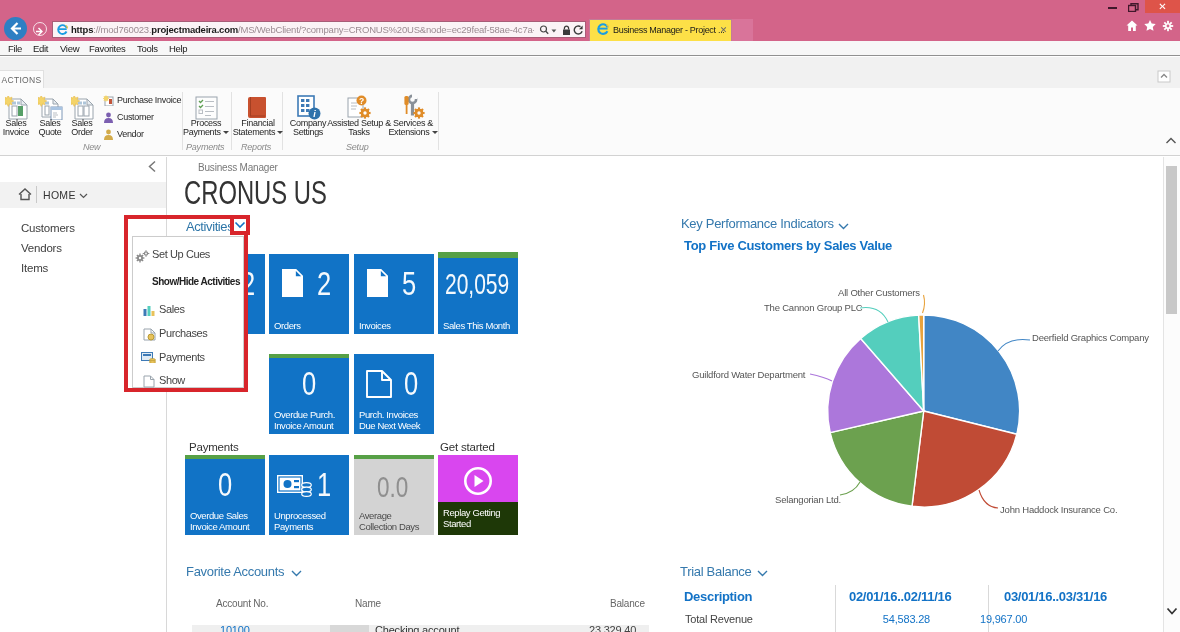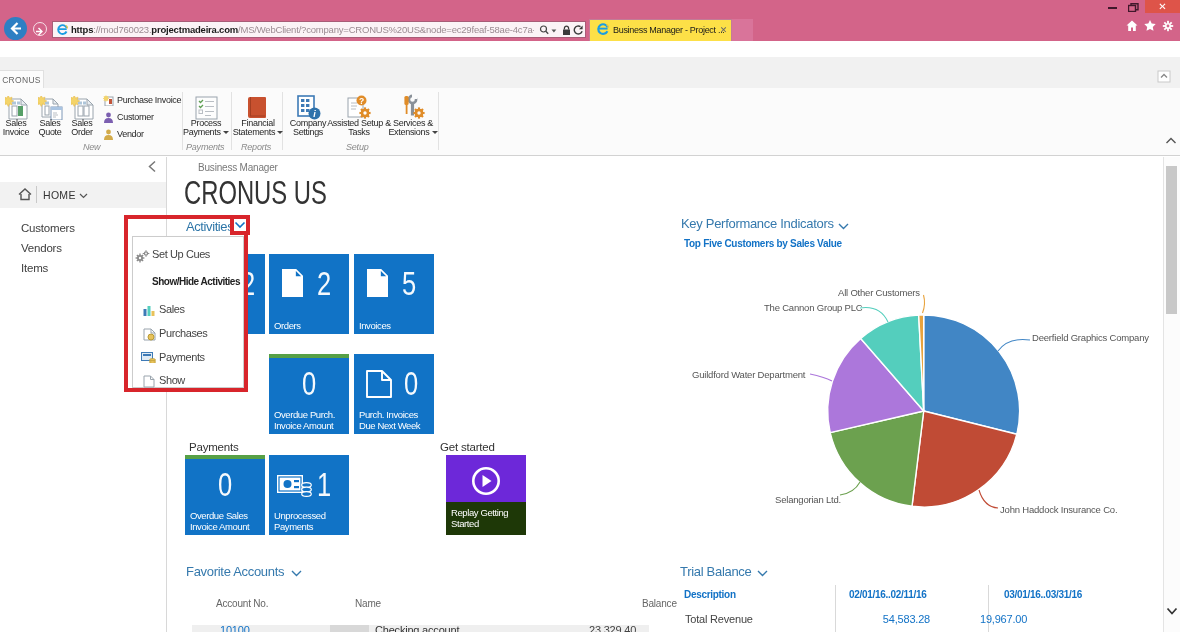--- a/index.html
+++ b/index.html
@@ -30,21 +30,21 @@
 .rbls { position:absolute; font-size:9px; letter-spacing:-.3px; color:#262626; white-space:nowrap; }
 .caret { display:inline-block; width:0; height:0; border-left:3px solid transparent; border-right:3px solid transparent; border-top:3.5px solid #444; vertical-align:1px; }
 
 #sidebar-band { left:0; top:182px; width:166px; height:26px; background:#f2f2f2; }
 #vdivider { left:166px; top:157px; width:1px; height:475px; background:#d8d8d8; }
 .navlink { position:absolute; left:21px; font-size:11.5px; letter-spacing:-.2px; color:#404040; }
 
 #crumb { left:198px; top:162px; font-size:10px; letter-spacing:-.2px; color:#787878;text-align:center; }
 #h1 { left:184px; top:173px; font-size:34px; color:#333; transform:scaleX(.70); transform-origin:left top; white-space:nowrap; }
 .shead { position:absolute; font-size:13px; letter-spacing:-.3px; color:#3579ad; white-space:nowrap;}
-.bluehead { position:absolute; font-size:10px; letter-spacing:-.3px; font-weight:bold; color:#1272c6; white-space:nowrap;}
+.bluehead { position:absolute; font-size:13px; letter-spacing:-.3px; font-weight:bold; color:#1272c6; white-space:nowrap;}
 
 .tile { position:absolute; width:80px; height:80px; background:#1173c6; }
 .tile .gbar { position:absolute; left:0; top:0; width:100%; height:4px; background:#57a046; }
 .num { position:absolute; color:rgba(255,255,255,.96); font-size:34px; transform:scaleX(.75); transform-origin:left top; }
 .lbl { position:absolute; left:5px; bottom:3px; font-size:9.5px; letter-spacing:-.4px; line-height:10.5px; color:#fff; white-space:nowrap;}
 .seclabel { position:absolute; font-size:11.5px; letter-spacing:-.2px; color:#333; }
 
 #ddpanel { left:132px; top:236px; width:112px; height:152px; background:#fff; border:1px solid #ccc; box-shadow:2px 2px 3px rgba(0,0,0,.12); }
 .dditem { position:absolute; font-size:11px; letter-spacing:-.4px; color:#444; white-space:nowrap; }
 
@@ -112,23 +112,31 @@
           <rect x="41.1" y="0.8" width="1.8" height="2.2" transform="rotate(135,42,6)"></rect>
           <rect x="41.1" y="0.8" width="1.8" height="2.2" transform="rotate(180,42,6)"></rect>
           <rect x="41.1" y="0.8" width="1.8" height="2.2" transform="rotate(225,42,6)"></rect>
           <rect x="41.1" y="0.8" width="1.8" height="2.2" transform="rotate(270,42,6)"></rect>
           <rect x="41.1" y="0.8" width="1.8" height="2.2" transform="rotate(315,42,6)"></rect>
           <circle cx="42" cy="6" r="1.4" fill="#d36489"></circle>
         </g>
       </g>
   </svg>
 
+  <div class="abs" id="menubar">
+    <span style="left:8px">File</span>
+      <span style="left:33px">Edit</span>
+    <span style="left:60px">View</span>
+      <span style="left:89px">Favorites</span>
+    <span style="left:137px">Tools</span>
+      <span style="left:169px">Help</span>
+  </div>
 
   <div class="abs" id="ribstrip"></div>
-  <div class="abs" id="acttab">CRONUS</div>
+  <div class="abs" id="acttab">ACTIONS</div>
   <div class="abs" id="ribbon"></div>
   <svg class="abs" style="left:1157px;top:70px" width="14" height="13" viewBox="0 0 14 13">
       <rect x="1" y="1" width="12" height="11" fill="#fff" stroke="#c9c9c9"></rect>
       <path d="M4,7.5 L7,4.5 L10,7.5" fill="none" stroke="#888" stroke-width="1.3"></path>
     </svg>
 
   <div id="ribcontent">
     <div class="gsep" style="left:182px"></div>
     <div class="gsep" style="left:231px"></div>
     <div class="gsep" style="left:282px"></div>
@@ -299,20 +307,25 @@
   </div>
   <div class="tile" style="left:354px;top:254px;">
     <svg class="abs" style="left:13px;top:15px" width="21" height="28" viewBox="0 0 21 28">
         <path d="M0,28 V0 h13 l8,8 v20 z" fill="#fff"></path>
         <path d="M13,0 l8,8 h-8 z" fill="#1173c6"></path>
         <path d="M13,0 l8,8 h-8 z" fill="none" stroke="#fff" stroke-width="1.7" stroke-linejoin="round"></path>
       </svg>
     <div class="num" style="left:48px;top:10px;">5</div>
     <div class="lbl">Invoices</div>
   </div>
+  <div class="tile" style="left:438px;top:254px;">
+    <div class="gbar" style="top:-2px;height:6px;"></div>
+    <div class="num" style="left:7px;top:13px;font-size:30px;transform:scaleX(.70);">20,059</div>
+    <div class="lbl">Sales This Month</div>
+  </div>
 
   <div class="tile" style="left:269px;top:354px;">
     <div class="gbar"></div>
     <div class="num" style="left:33px;top:10px;">0</div>
     <div class="lbl">Overdue Purch.<br>Invoice Amount</div>
   </div>
   <div class="tile" style="left:354px;top:354px;">
     <svg class="abs" style="left:12px;top:16px" width="26" height="28" viewBox="0 0 26 28">
         <path d="M1,27 V1 h15 l9,9 v17 z" fill="none" stroke="#fff" stroke-width="1.9" stroke-linejoin="round"></path>
         <path d="M16,1 v9 h9" fill="none" stroke="#fff" stroke-width="1.9" stroke-linejoin="round"></path>
@@ -337,21 +350,26 @@
         <rect x="17" y="11" width="5" height="2.2" fill="#1173c6"></rect>
         <g fill="#1173c6" stroke="#fff" stroke-width="1.2">
           <ellipse cx="29.5" cy="10" rx="4.8" ry="2.4"></ellipse>
           <ellipse cx="29.5" cy="14.5" rx="4.8" ry="2.4"></ellipse>
           <ellipse cx="29.5" cy="19" rx="4.8" ry="2.4"></ellipse>
         </g>
       </svg>
     <div class="num" style="left:48px;top:10px;">1</div>
     <div class="lbl">Unprocessed<br>Payments</div>
   </div>
-  <div class="tile" style="left:438px;top:455px;background:#6d28d9;margin-left:8px;">
+  <div class="tile" style="left:354px;top:455px;background:#d3d3d3;">
+    <div class="gbar"></div>
+    <div class="num" style="left:23px;top:15px;font-size:30px;transform:scaleX(.75);color:#8f8f8f;">0.0</div>
+    <div class="lbl" style="color:#4a4a4a;">Average<br>Collection Days</div>
+  </div>
+  <div class="tile" style="left:438px;top:455px;background:#d946ef;">
     <div class="abs" style="left:0;top:47px;width:80px;height:33px;background:#1e3807;"></div>
     <svg class="abs" style="left:25px;top:11px" width="30" height="30" viewBox="0 0 30 30">
         <circle cx="15" cy="15" r="12.7" fill="none" stroke="#fff" stroke-width="2.6"></circle>
         <path d="M11.5,9 L20.5,15 L11.5,21 z" fill="#fff"></path>
       </svg>
     <div class="lbl" style="bottom:6px;">Replay Getting<br>Started</div>
   </div>
 
   <div class="shead" style="left:681px;top:216px;">Key Performance Indicators</div>
   <svg class="abs" style="left:838px;top:223px" width="11" height="7" viewBox="0 0 11 7">
@@ -386,21 +404,21 @@
       <text x="1000" y="513">John Haddock Insurance Co.</text>
     </g>
   </svg>
 
   <div class="shead" style="left:186px;top:564px;">Favorite Accounts</div>
   <svg class="abs" style="left:291px;top:570px" width="11" height="7" viewBox="0 0 11 7">
       <path d="M1,1 L5.5,5.5 L10,1" fill="none" stroke="#3579ad" stroke-width="1.4"></path>
     </svg>
   <div class="th" style="left:216px;top:598px;">Account No.</div>
   <div class="th" style="left:355px;top:598px;">Name</div>
-  <div class="th" style="left:610px;top:598px;margin-left:32px;">Balance</div>
+  <div class="th" style="left:610px;top:598px;">Balance</div>
   <div class="abs" style="left:192px;top:625px;width:457px;height:7px;background:#efefef;"></div>
   <div class="abs" style="left:330px;top:625px;width:39px;height:7px;background:#d8d8d8;"></div>
   <div class="tbl-blue" style="left:220px;top:624px;">10100</div>
   <div class="tbl-dark" style="left:375px;top:624px;color:#333;">Checking account</div>
   <div class="tbl-dark" style="left:589px;top:624px;">23,329.40</div>
 
   <div class="shead" style="left:680px;top:564px;">Trial Balance</div>
   <svg class="abs" style="left:757px;top:570px" width="11" height="7" viewBox="0 0 11 7">
       <path d="M1,1 L5.5,5.5 L10,1" fill="none" stroke="#3579ad" stroke-width="1.4"></path>
     </svg>

